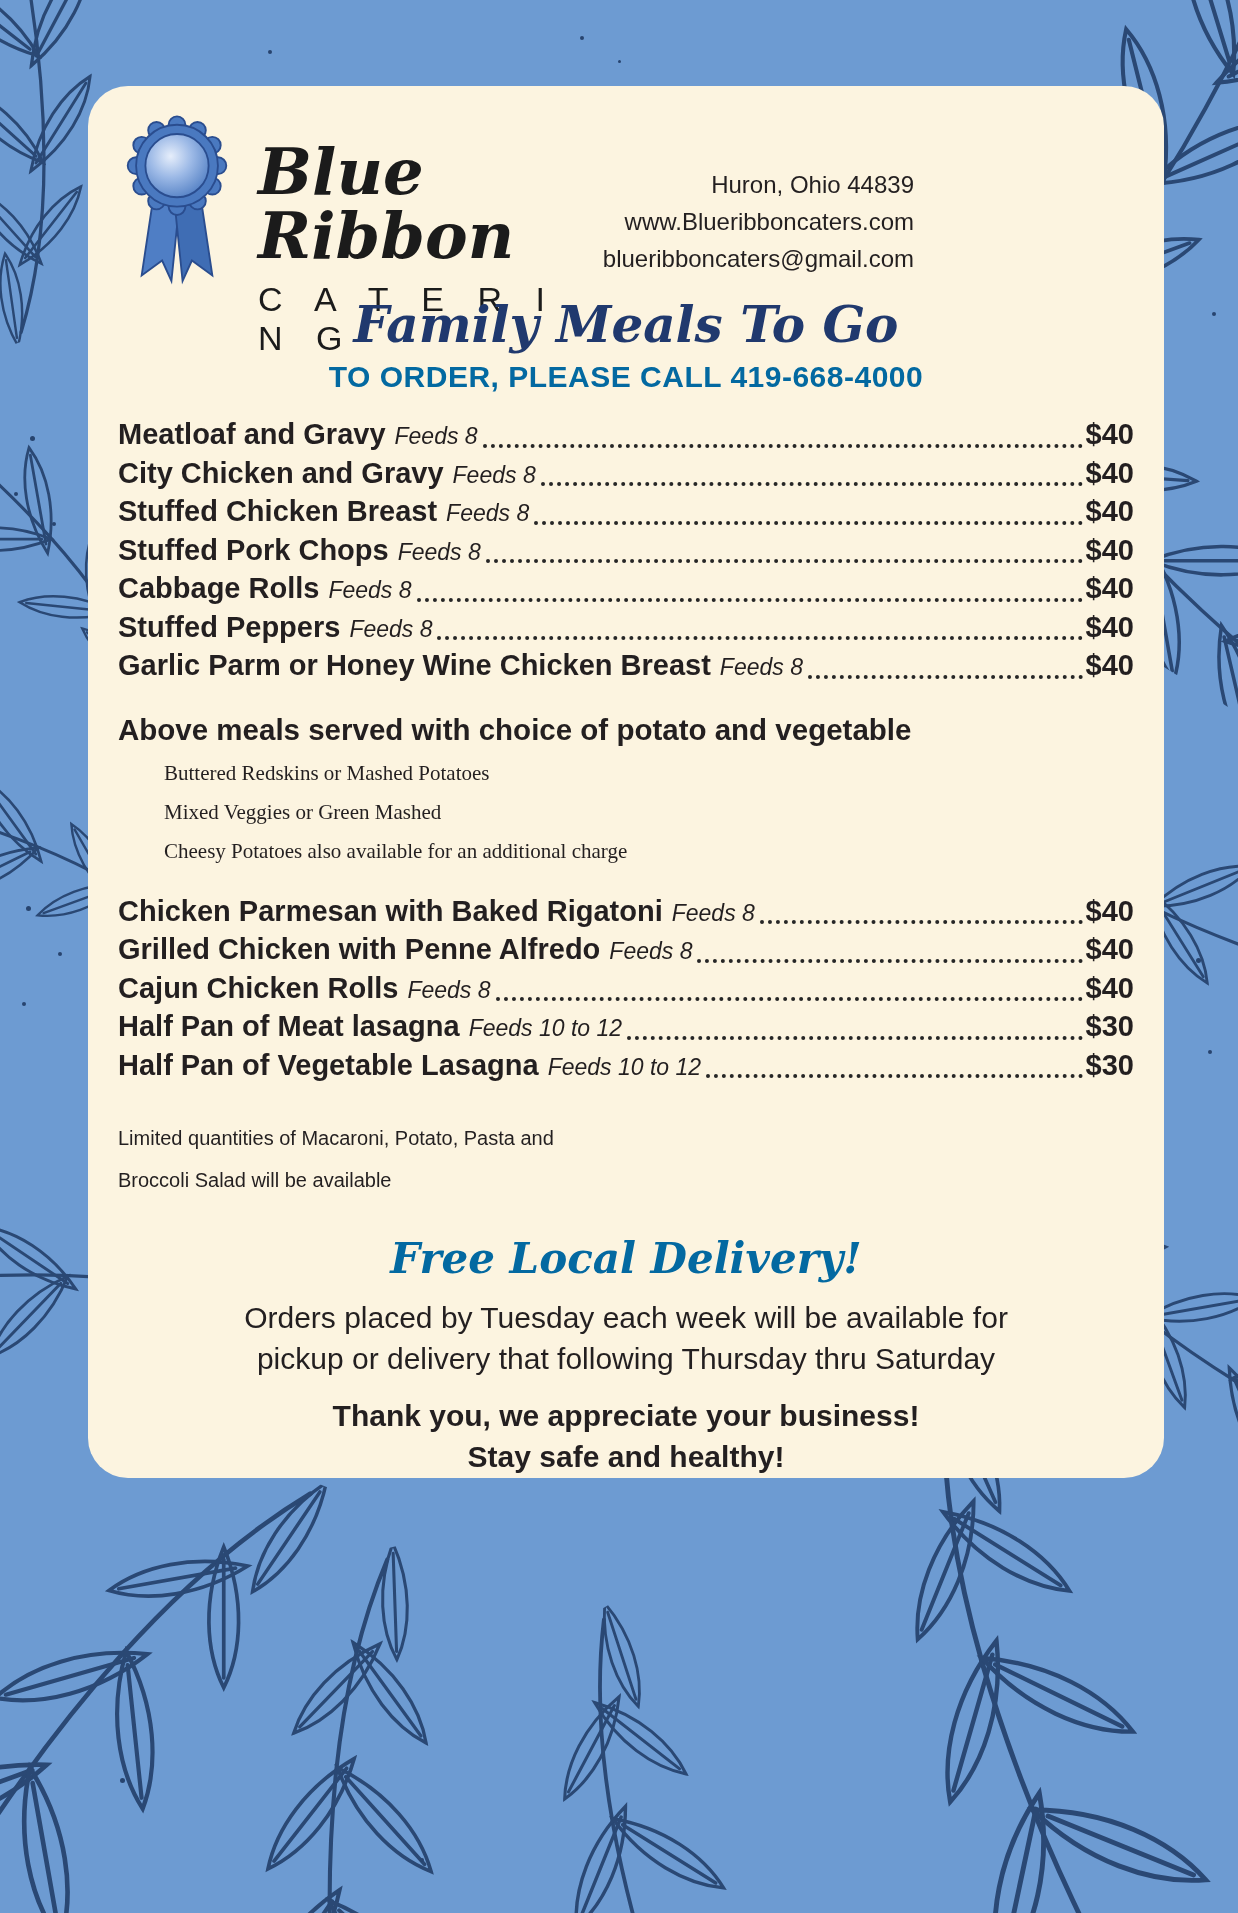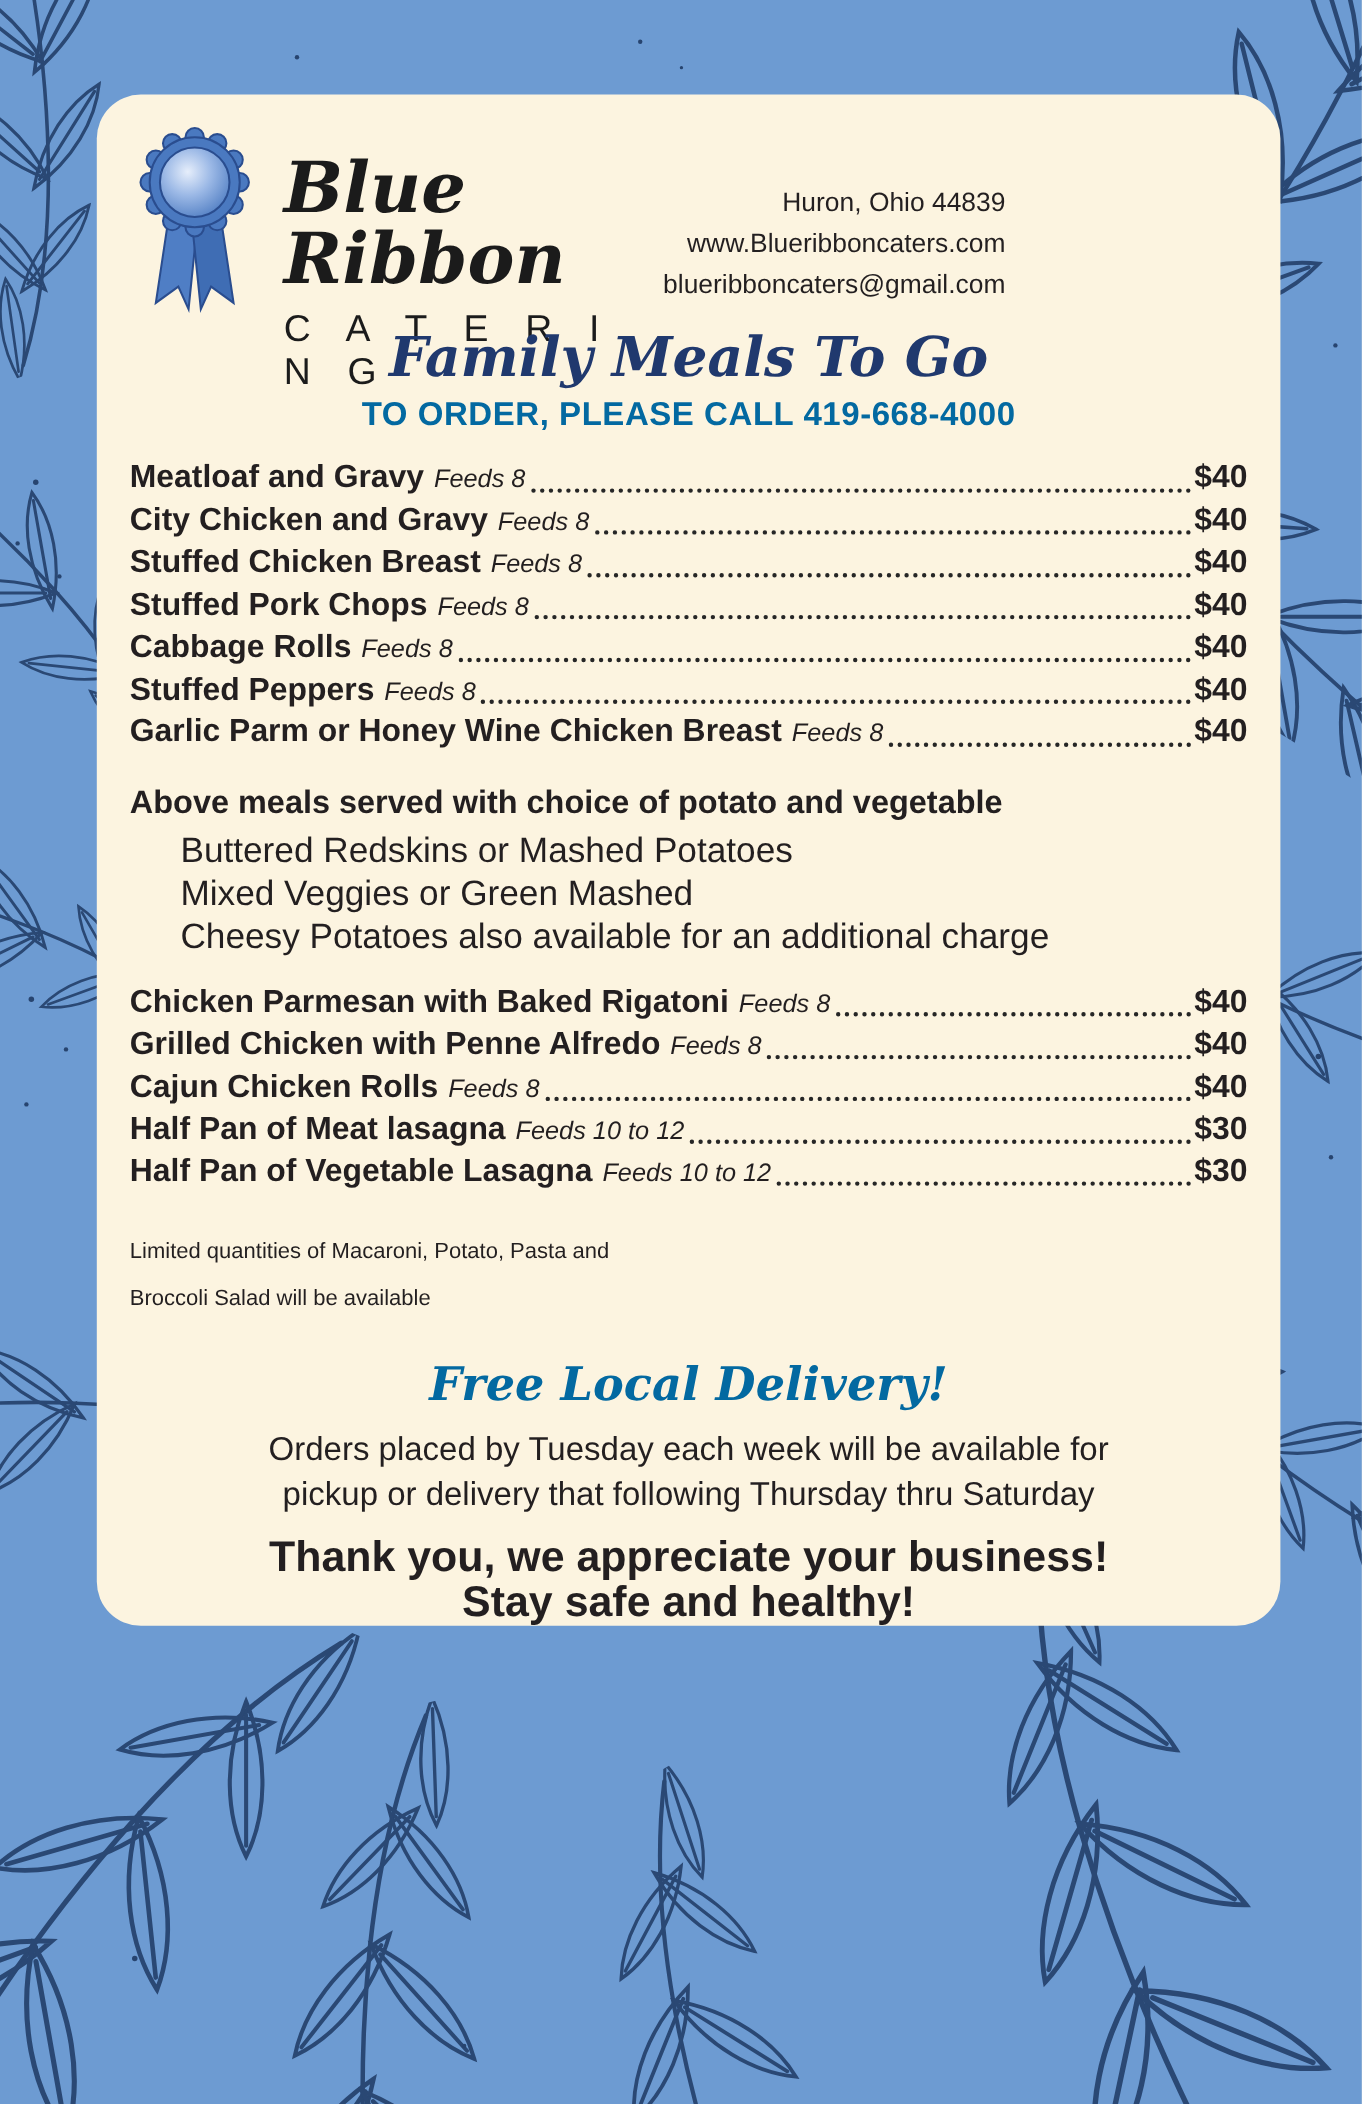--- a/index.html
+++ b/index.html
@@ -68,30 +68,30 @@
   .menu { margin-top:24px; }
   .menu.second { margin-top:24px; }
   .row { display:flex; align-items:baseline; height:38.5px; }
   .nm { font-weight:bold; font-size:29px; white-space:nowrap; }
   .fd { font-style:italic; font-size:23px; margin-left:9px; white-space:nowrap; }
   .ld { flex:1 1 auto; align-self:flex-end; border-bottom:4px dotted #262626; margin:0 3px 9px 5px; min-width:16px; }
   .pr { font-weight:bold; font-size:29px; white-space:nowrap; }
   
   .sides { margin-top:24px; }
   .sides-heading { font-weight:bold; font-size:29.5px; line-height:36px; margin-bottom:6px; }
-  .side-option { font-size:32px; line-height:39px; padding-left:46px; }
+  .side-option { font-size:21px; line-height:39px; padding-left:46px;font-family:Liberation Serif, serif; }
   
   .note { margin-top:30px; text-align:left; font-size:20px; line-height:42px; }
   .delivery-heading {
     margin-top:34px; text-align:center;
     font-family:"DejaVu Serif", serif; font-style:italic; font-weight:bold;
     font-size:42px; line-height:48px; color:#0369a1;
   }
   .delivery-text { margin-top:14px; text-align:center; font-size:30px; line-height:41px; }
-  .thanks { margin-top:16px; text-align:center; font-size:39px; line-height:41px; font-weight:bold; }
+  .thanks { margin-top:16px; text-align:center; font-size:30px; line-height:41px; font-weight:bold; }
 </style>
 </head>
 <body>
 
 <svg width="0" height="0" style="position:absolute" aria-hidden="true">
   <defs>
     <g id="leaf">
       <path d="M20 118 C 5 88, 3 46, 20 4 C 37 46, 35 88, 20 118 Z"></path>
       <path d="M20 110 L 20 14"></path>
     </g>

